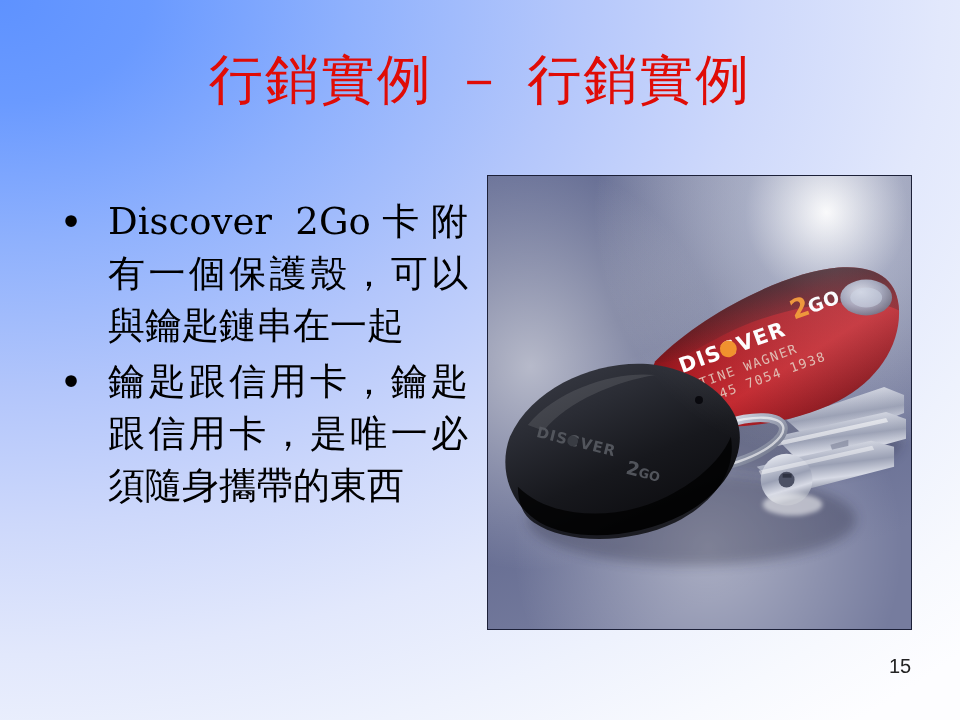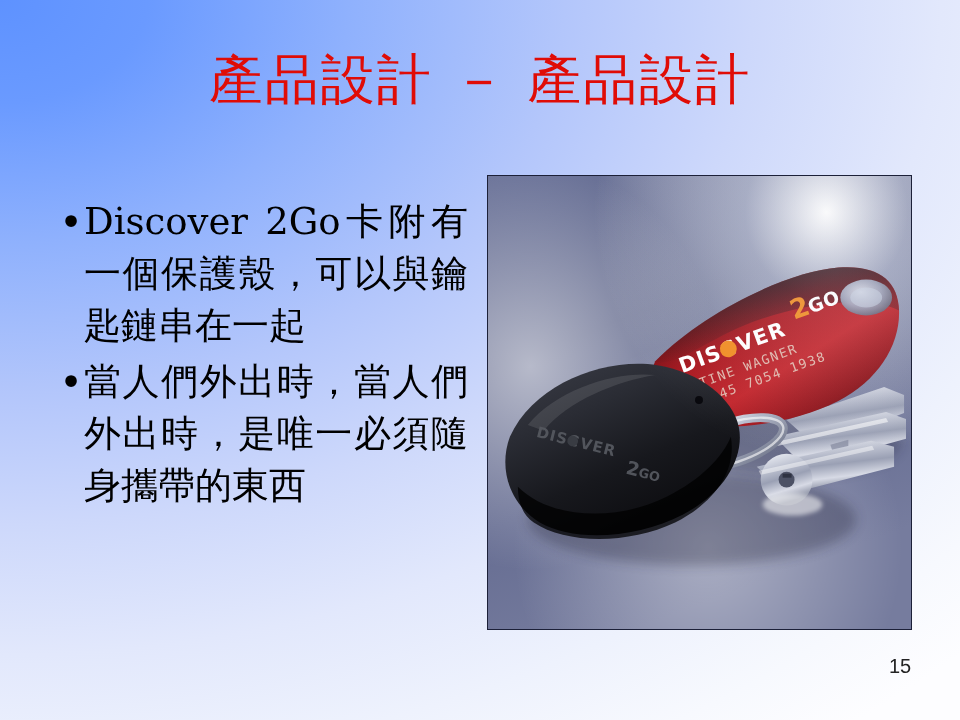--- a/index.html
+++ b/index.html
@@ -72,20 +72,21 @@
   }
   .bullet-text {
     flex: 1 1 auto;
     color: #000000;
     font-size: 37px;
     line-height: 52px;
     letter-spacing: 0px;
     text-align: justify;
     text-justify: inter-character;
     font-family: "DejaVu Serif", "Liberation Serif", serif;
+    margin-left: 24px;
   }
 
   
   #photo-frame {
     position: absolute;
     left: 487px;
     top: 175px;
     width: 425px;
     height: 455px;
     border: 1px solid #1c2038;
@@ -113,33 +114,33 @@
     text-align: center;
     font-family: "Liberation Sans", "DejaVu Sans", sans-serif;
   }
 </style>
 </head>
 <body>
 
 <div id="slide">
 
   <div id="title-block">
-    <span id="slide-title">產品設計 － 產品設計</span>
+    <span id="slide-title">行銷實例 － 行銷實例</span>
   </div>
 
   <div id="body-block">
 
     <div class="bullet-item">
       <span class="bullet-marker">•</span>
       <span class="bullet-text">Discover 2Go卡附有一個保護殼，可以與鑰匙鏈串在一起</span>
     </div>
 
     <div class="bullet-item">
       <span class="bullet-marker">•</span>
-      <span class="bullet-text">當人們外出時，當人們外出時，是唯一必須隨身攜帶的東西</span>
+      <span class="bullet-text">鑰匙跟信用卡，鑰匙跟信用卡，是唯一必須隨身攜帶的東西</span>
     </div>
 
   </div>
 
   <div id="photo-frame">
     <svg id="photo-canvas" viewBox="0 0 425 455" preserveAspectRatio="none">
       <defs>
 
         <linearGradient id="bgGrad" x1="0" y1="0" x2="0.35" y2="1">
           <stop offset="0%" stop-color="#6b7399"></stop>

